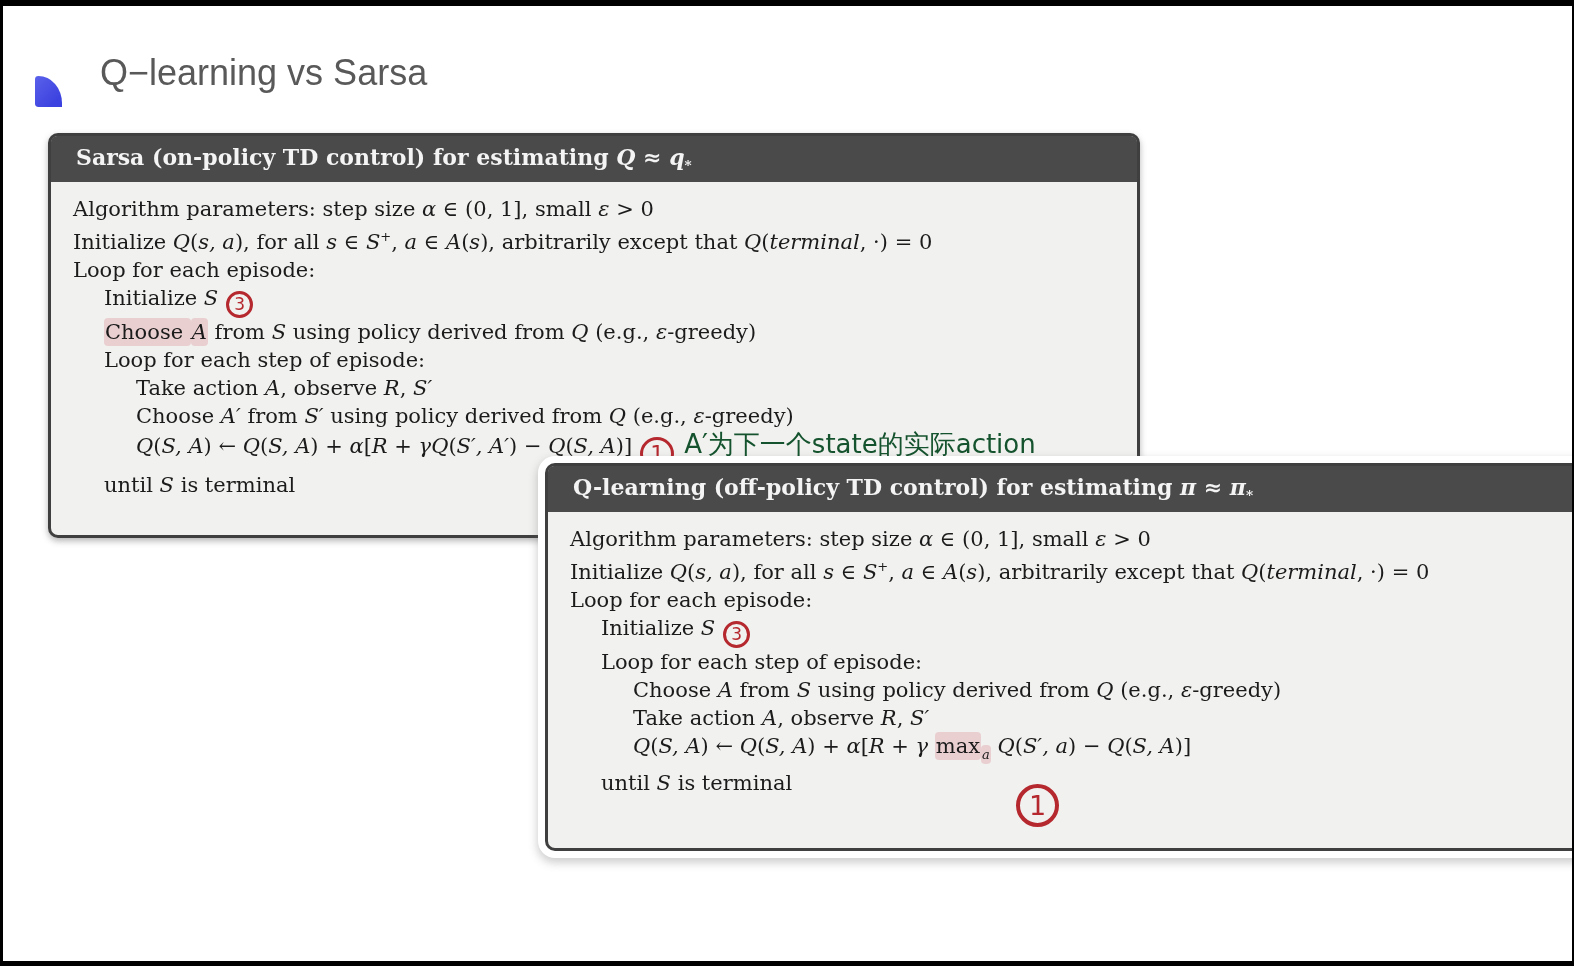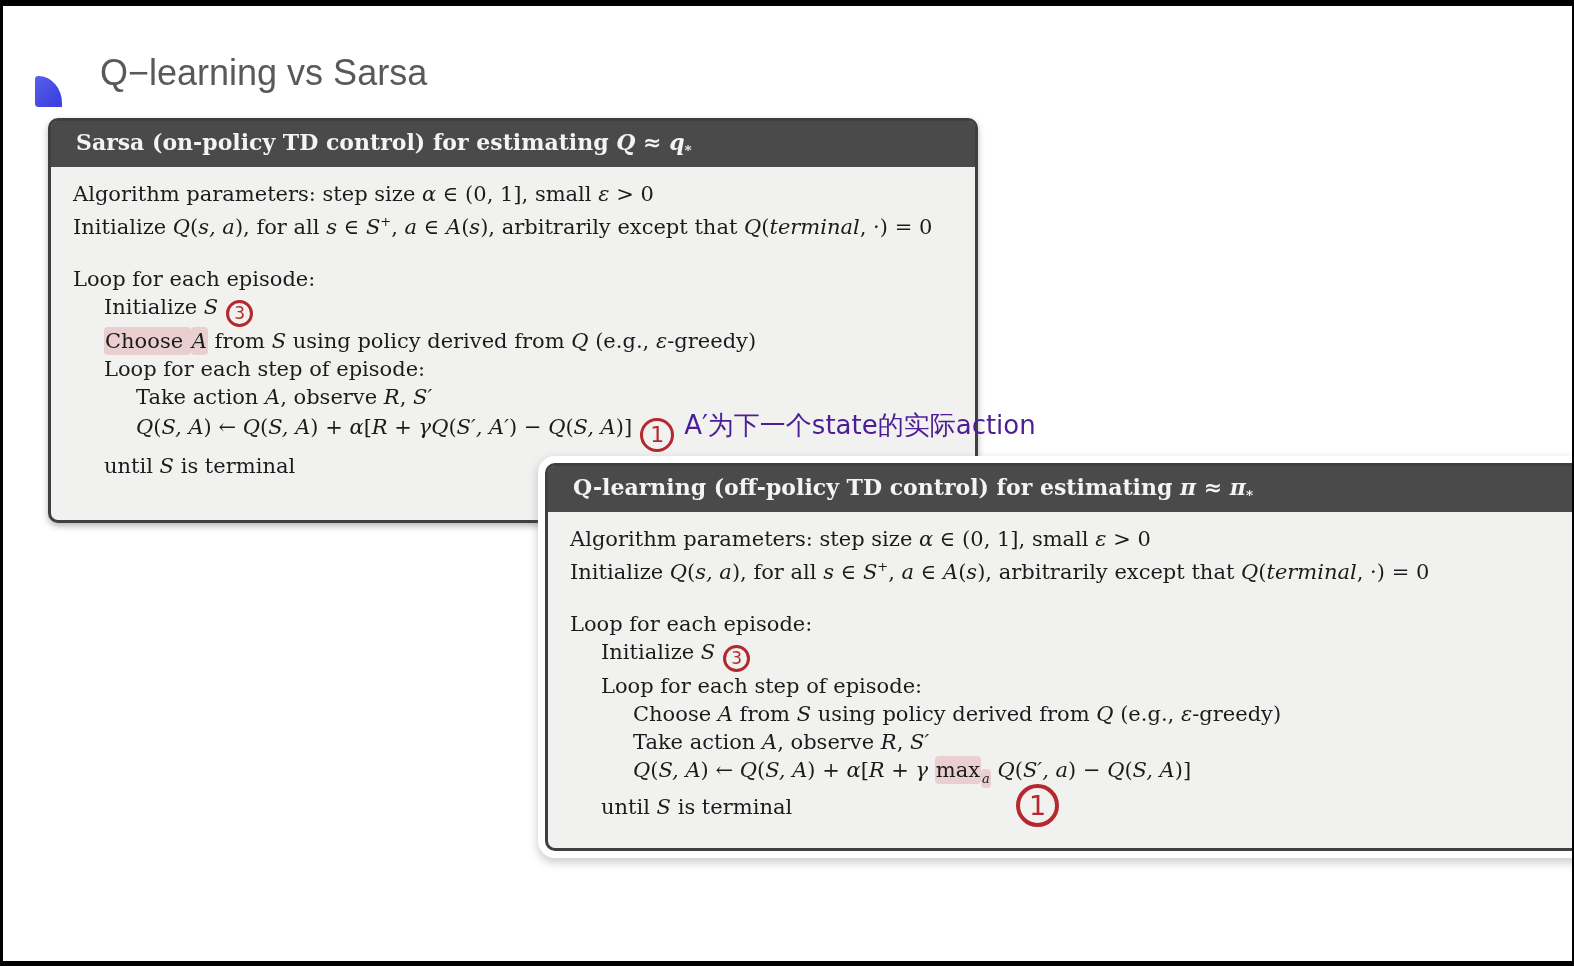--- a/index.html
+++ b/index.html
@@ -16,48 +16,48 @@
   .accent{position:absolute;left:35px;top:76px;width:27px;height:31px;
           background:linear-gradient(135deg,#5a61ea 0%,#3c42df 80%);
           border-radius:4px 100% 0 4px;}
   .title{position:absolute;left:100px;top:52px;margin:0;
          font-family:"Liberation Sans","DejaVu Sans",sans-serif;
          font-weight:400;font-size:36px;color:#595959;letter-spacing:0px;}
 
   
   .algo-box{position:absolute;box-sizing:border-box;background:#f1f1ef;
             border:3px solid #3f3f3f;border-radius:10px;}
-  #box-sarsa{left:48px;top:118px;width:930px;height:405px;z-index:1;
+  #box-sarsa{left:48px;top:133px;width:1092px;height:405px;z-index:1;
              box-shadow:0 3px 6px rgba(90,90,90,.45);}
   #box-q{left:545px;top:463px;width:1150px;height:388px;z-index:2;
          box-shadow:0 0 0 7px #ffffff, 0 4px 8px 8px rgba(100,100,100,.30);}
   .box-header{background:#4a4a4a;color:#f4f4f4;font-size:22px;
               padding:8px 25px 9px 25px;border-radius:6px 6px 0 0;
               white-space:nowrap;}
   .box-body{padding:13px 18px 10px 22px;}
   .line{font-size:21px;line-height:28px;white-space:nowrap;}
-  .line.gap{margin-top:24px;}
+  .line.gap{margin-top:0;}
   .line.ind1{padding-left:31px;}
   .line.ind2{padding-left:63px;}
 
   
   .seg.i{font-style:italic;}
   .seg.b{font-weight:bold;}
   .seg.bi{font-weight:bold;font-style:italic;}
   .seg.sup{vertical-align:super;font-size:0.62em;}
   .seg.sub{vertical-align:sub;font-size:0.62em;}
   .seg.hl{background:#eacfd0;border-radius:4px;padding:2px 1px;}
   .circ{display:inline-flex;align-items:center;justify-content:center;
         box-sizing:border-box;width:27px;height:27px;border:3px solid #b5282e;
         border-radius:50%;color:#b5282e;font-size:17px;line-height:1;
         font-family:"DejaVu Sans","Liberation Sans",sans-serif;
         margin-left:8px;vertical-align:-5px;}
   .circ.lg{width:34px;height:34px;font-size:22px;vertical-align:-8px;}
   .circ.xl{width:43px;height:43px;font-size:27px;border-width:4px;margin-left:0;}
-  .seg.red{color:#4c1d95;font-family:"DejaVu Sans","Liberation Sans",sans-serif;
+  .seg.red{color:#14532d;font-family:"DejaVu Sans","Liberation Sans",sans-serif;
            font-size:26px;margin-left:10px;}
   .annotation2{position:absolute;left:468px;top:318px;display:flex;
                align-items:center;z-index:3;}
   .annotation2 .red-big{color:#b5282e;font-size:29px;margin-left:3px;
                font-family:"DejaVu Sans","Liberation Sans",sans-serif;}
 </style>
 </head>
 <body>
 
 <div class="stage">
@@ -72,20 +72,21 @@
   <section class="algo-box" id="box-sarsa">
     <div class="box-header"><span class="seg b">Sarsa (on-policy TD control) for estimating </span><span class="seg bi">Q</span><span class="seg b"> ≈ </span><span class="seg bi">q</span><span class="seg b sub">*</span></div>
     <div class="box-body">
         <div class="line ind0"><span class="seg">Algorithm parameters: step size </span><span class="seg i">α</span><span class="seg"> ∈ (0, 1], small </span><span class="seg i">ε</span><span class="seg"> &gt; 0</span></div>
         <div class="line ind0"><span class="seg">Initialize </span><span class="seg i">Q</span><span class="seg">(</span><span class="seg i">s, a</span><span class="seg">), for all </span><span class="seg i">s</span><span class="seg"> ∈ </span><span class="seg i">S</span><span class="seg sup">+</span><span class="seg">, </span><span class="seg i">a</span><span class="seg"> ∈ </span><span class="seg i">A</span><span class="seg">(</span><span class="seg i">s</span><span class="seg">), arbitrarily except that </span><span class="seg i">Q</span><span class="seg">(</span><span class="seg i">terminal</span><span class="seg">, ·) = 0</span></div>
         <div class="line ind0 gap"><span class="seg">Loop for each episode:</span></div>
         <div class="line ind1"><span class="seg">Initialize </span><span class="seg i">S</span><span class="seg circ">3</span></div>
         <div class="line ind1"><span class="seg hl">Choose </span><span class="seg i hl">A</span><span class="seg"> from </span><span class="seg i">S</span><span class="seg"> using policy derived from </span><span class="seg i">Q</span><span class="seg"> (e.g., </span><span class="seg i">ε</span><span class="seg">-greedy)</span></div>
         <div class="line ind1"><span class="seg">Loop for each step of episode:</span></div>
         <div class="line ind2"><span class="seg">Take action </span><span class="seg i">A</span><span class="seg">, observe </span><span class="seg i">R</span><span class="seg">, </span><span class="seg i">S′</span></div>
+        <div class="line ind2"><span class="seg">Choose </span><span class="seg i">A′</span><span class="seg"> from </span><span class="seg i">S′</span><span class="seg"> using policy derived from </span><span class="seg i">Q</span><span class="seg"> (e.g., </span><span class="seg i">ε</span><span class="seg">-greedy)</span></div>
         <div class="line ind2"><span class="seg i">Q</span><span class="seg">(</span><span class="seg i">S, A</span><span class="seg">) ← </span><span class="seg i">Q</span><span class="seg">(</span><span class="seg i">S, A</span><span class="seg">) + </span><span class="seg i">α</span><span class="seg">[</span><span class="seg i">R</span><span class="seg"> + </span><span class="seg i">γQ</span><span class="seg">(</span><span class="seg i">S′, A′</span><span class="seg">) − </span><span class="seg i">Q</span><span class="seg">(</span><span class="seg i">S, A</span><span class="seg">)]</span><span class="seg circ lg">1</span><span class="seg red">A′为下一个state的实际action</span></div>
         <div class="line ind1"><span class="seg">until </span><span class="seg i">S</span><span class="seg"> is terminal</span></div>
       </div>
   </section>
 
   <section class="algo-box" id="box-q">
     <div class="box-header"><span class="seg b">Q-learning (off-policy TD control) for estimating </span><span class="seg bi">π</span><span class="seg b"> ≈ </span><span class="seg bi">π</span><span class="seg b sub">*</span></div>
     <div class="box-body">
         <div class="line ind0"><span class="seg">Algorithm parameters: step size </span><span class="seg i">α</span><span class="seg"> ∈ (0, 1], small </span><span class="seg i">ε</span><span class="seg"> &gt; 0</span></div>
         <div class="line ind0"><span class="seg">Initialize </span><span class="seg i">Q</span><span class="seg">(</span><span class="seg i">s, a</span><span class="seg">), for all </span><span class="seg i">s</span><span class="seg"> ∈ </span><span class="seg i">S</span><span class="seg sup">+</span><span class="seg">, </span><span class="seg i">a</span><span class="seg"> ∈ </span><span class="seg i">A</span><span class="seg">(</span><span class="seg i">s</span><span class="seg">), arbitrarily except that </span><span class="seg i">Q</span><span class="seg">(</span><span class="seg i">terminal</span><span class="seg">, ·) = 0</span></div>

